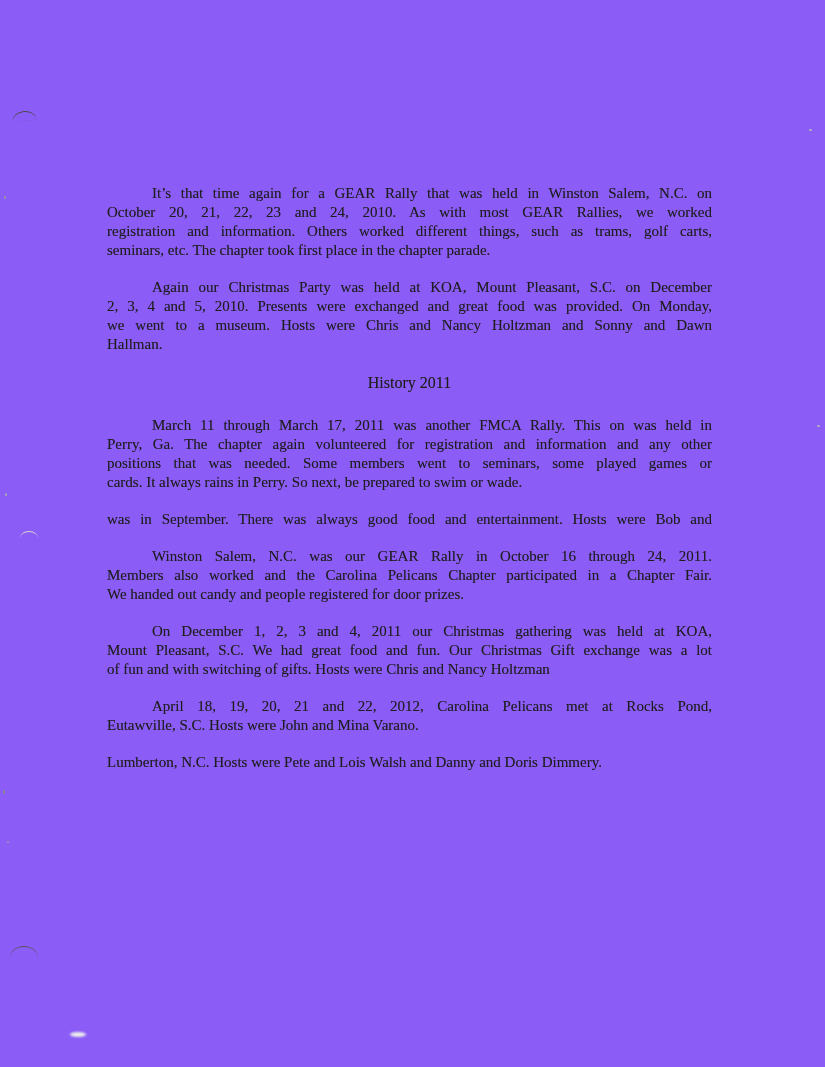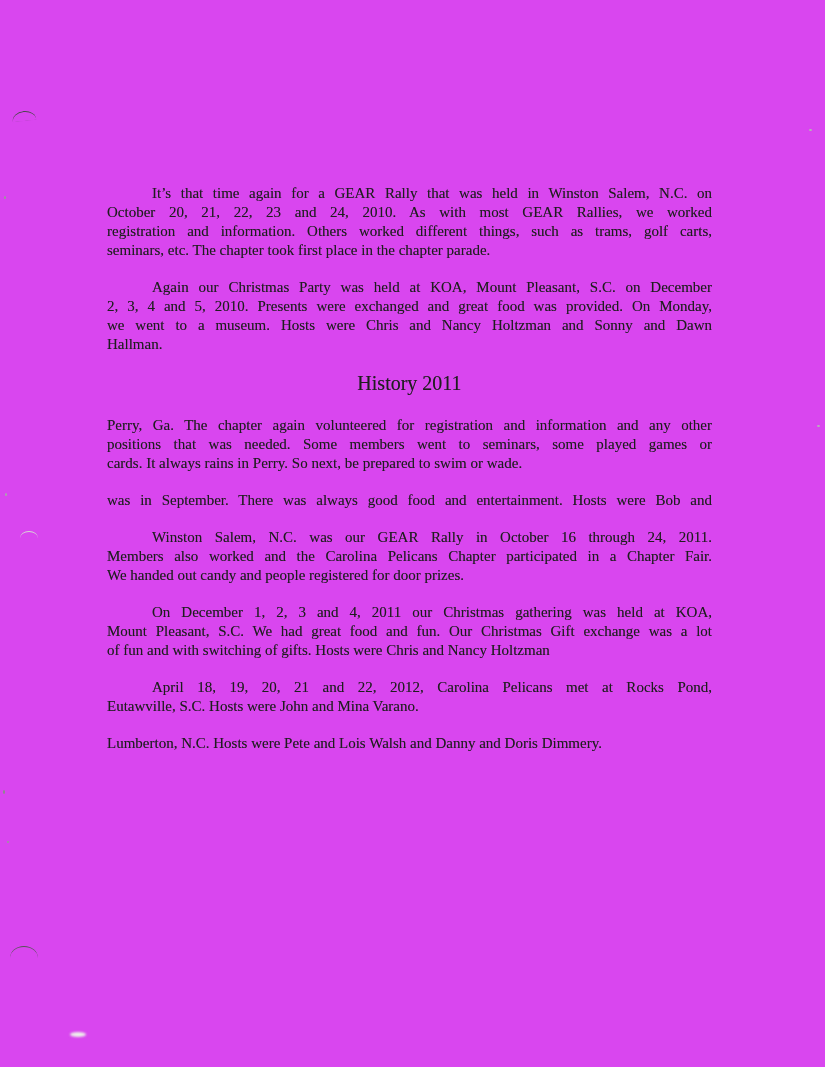--- a/index.html
+++ b/index.html
@@ -1,20 +1,20 @@
 <!DOCTYPE html>
 <html><head>
 <meta charset="utf-8">
 <style>
   html, body { margin: 0; padding: 0; background: #ffffff; }
   .page {
     position: relative;
     width: 825px;
     height: 1067px;
-    background: #d946ef;
+    background: #8b5cf6;
     overflow: hidden;
     font-family: "Liberation Serif", "DejaVu Serif", serif;
     color: #1e1e1e;
   }
   .text-column {
     position: absolute;
     left: 107px;
     top: 184px;
     width: 605px;
     font-size: 15px;
@@ -25,21 +25,21 @@
   .line {
     white-space: nowrap;
     text-align: justify;
     text-align-last: justify;
   }
   .line.first { text-indent: 45px; }
   .line.last { text-align: left; text-align-last: left; }
   .heading {
     margin: 17px 0 22px 0;
     text-align: center;
-    font-size: 20px;
+    font-size: 16px;
     line-height: 22px;
   }
   
   .arc {
     position: absolute;
     border-top: 1.5px solid #4a4a4a;
     border-radius: 50% / 100% 100% 0 0;
   }
   .arc.faint { border-top: 1px solid #d8d8d5; }
   .speck {
@@ -67,20 +67,21 @@
         <div class="line last">seminars, etc.  The chapter took first place in the chapter parade.</div>
       </div>
       <div class="paragraph">
         <div class="line first">Again our Christmas Party was held at KOA, Mount Pleasant, S.C. on December</div>
         <div class="line">2, 3, 4 and 5, 2010.  Presents were exchanged and great food was provided.  On Monday,</div>
         <div class="line">we went to a museum.  Hosts were Chris and Nancy Holtzman and Sonny and Dawn</div>
         <div class="line last">Hallman.</div>
       </div>
       <div class="heading">History 2011</div>
       <div class="paragraph">
+        <div class="line first">March 11 through March 17, 2011 was another FMCA Rally.  This on was held in</div>
         <div class="line">Perry, Ga.  The chapter again volunteered for registration and information and any other</div>
         <div class="line">positions that was needed.  Some members went to seminars, some played games or</div>
         <div class="line last">cards.  It always rains in Perry.  So next, be prepared to swim or wade.</div>
       </div>
       <div class="paragraph">
         <div class="line">was in September.  There was always good food and entertainment.  Hosts were Bob and</div>
       </div>
       <div class="paragraph">
         <div class="line first">Winston Salem, N.C. was our GEAR Rally in October 16 through 24, 2011.</div>
         <div class="line">Members also worked and the Carolina Pelicans Chapter participated in a Chapter Fair.</div>

